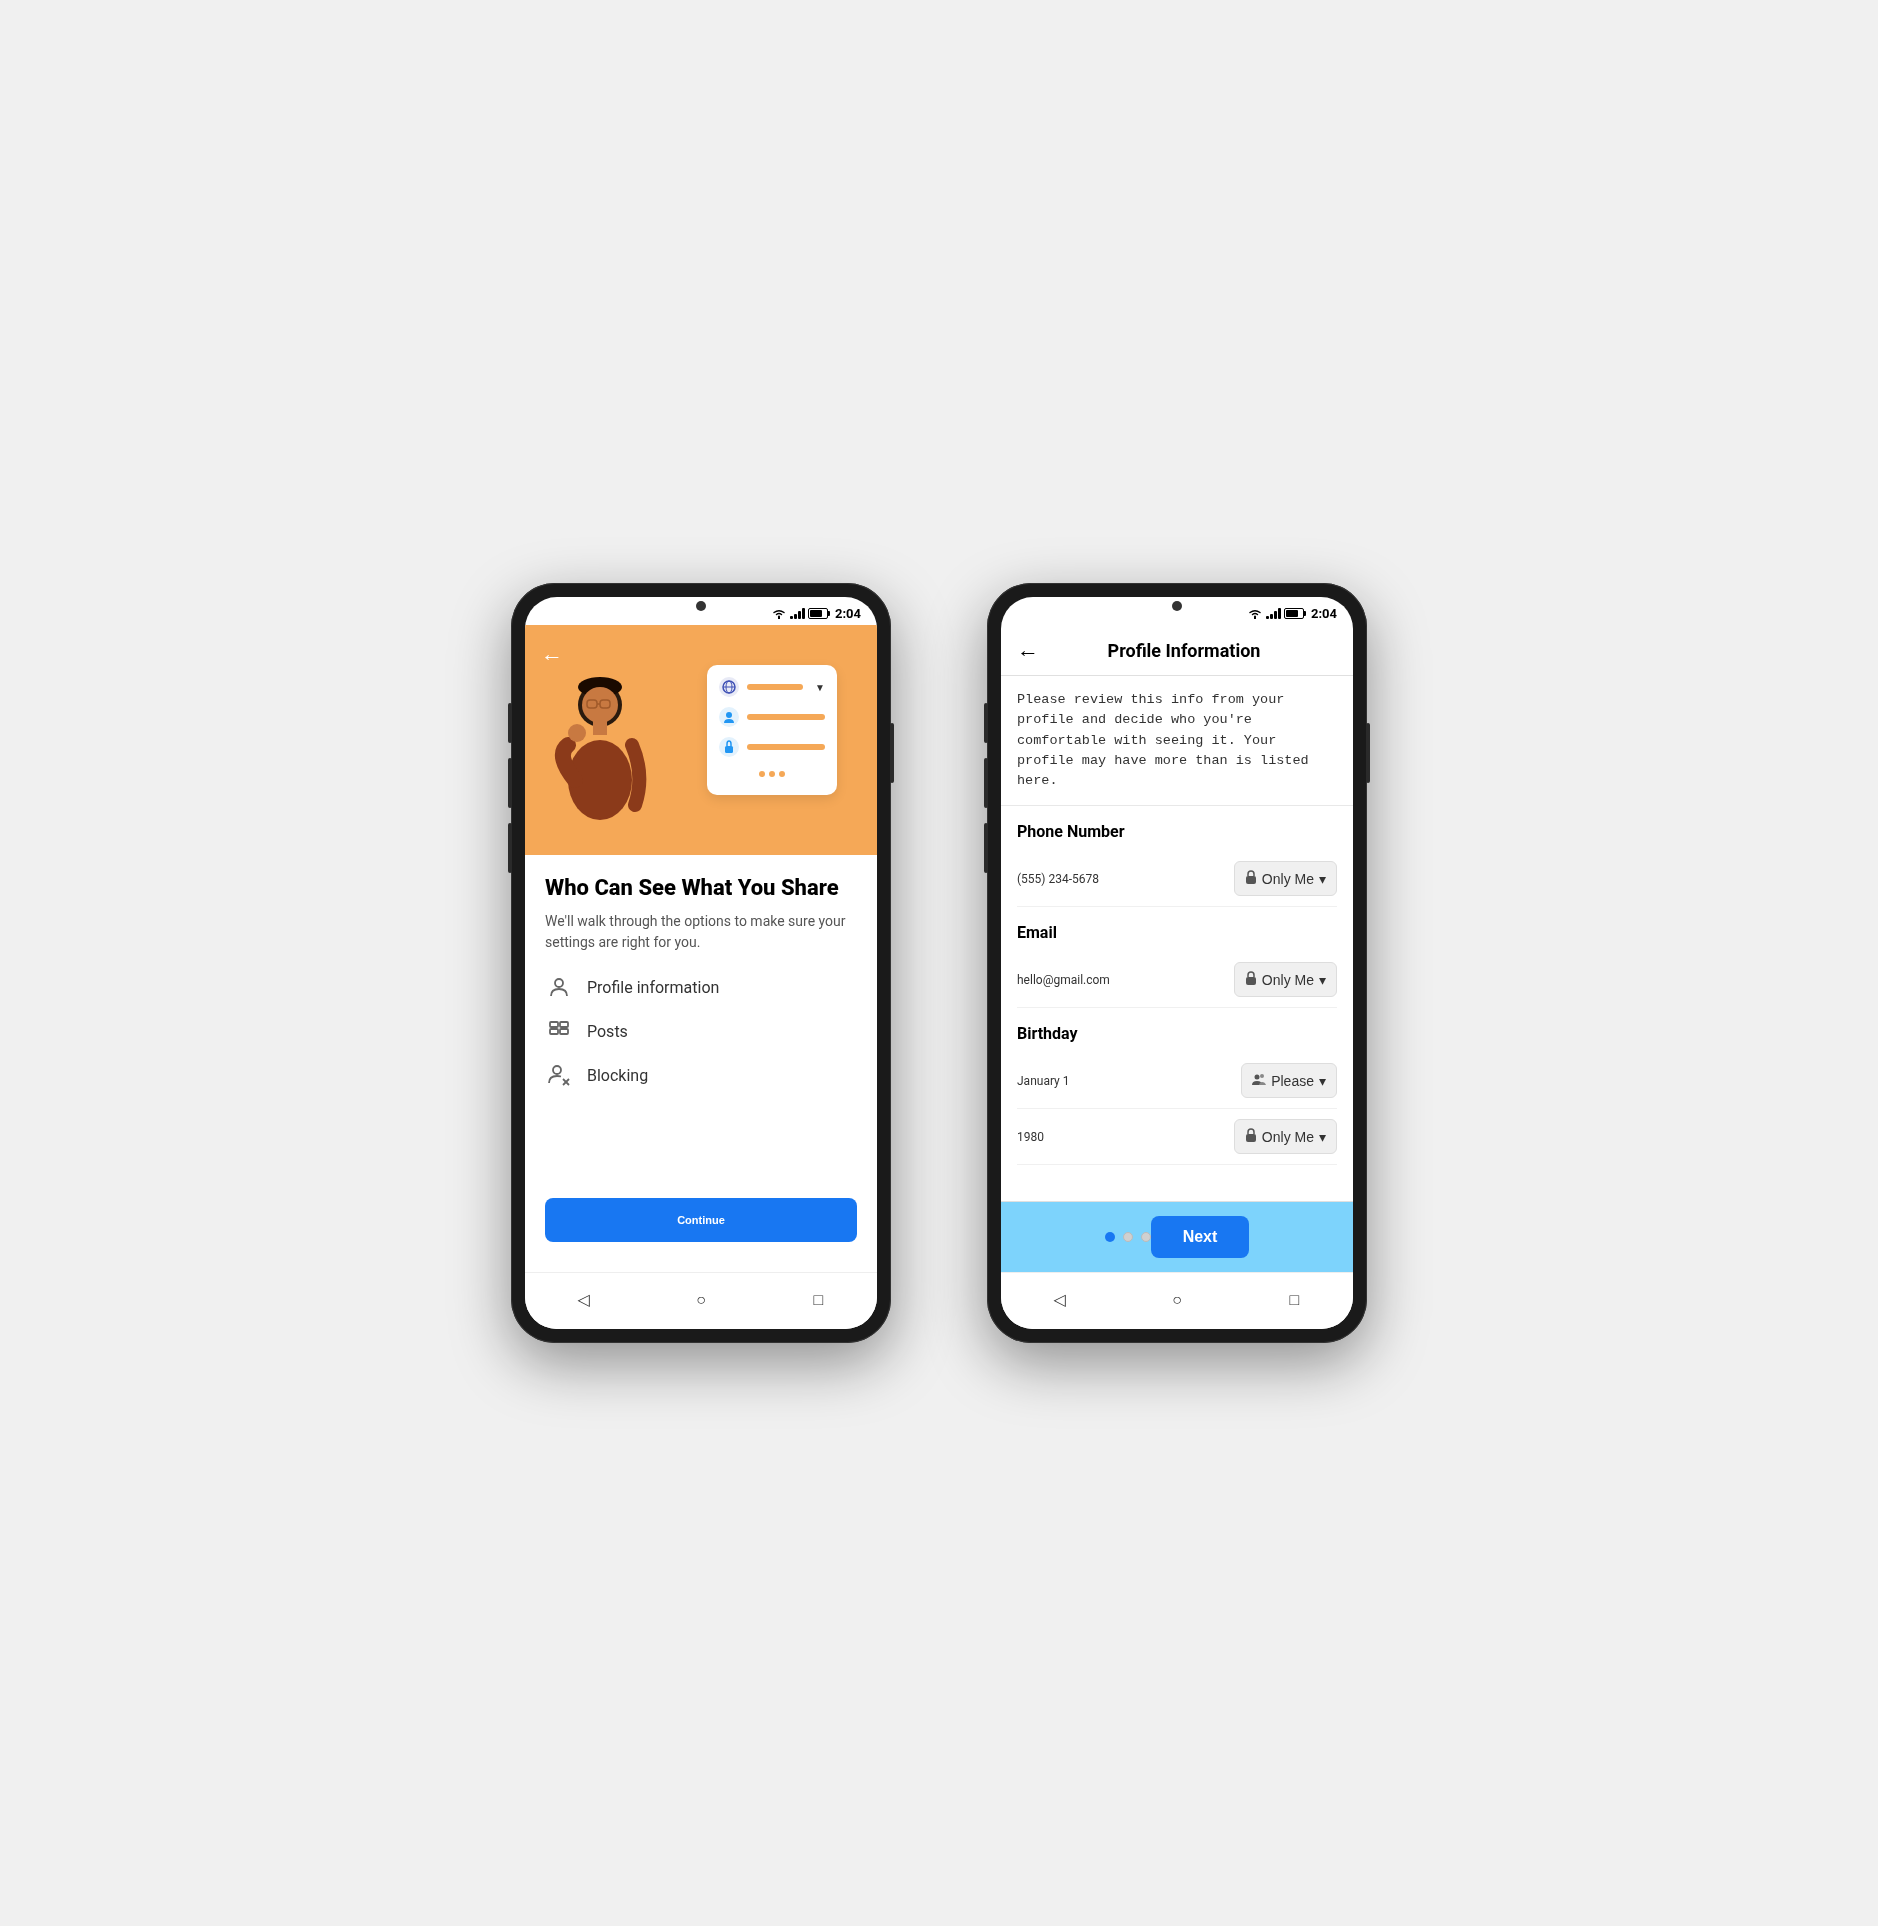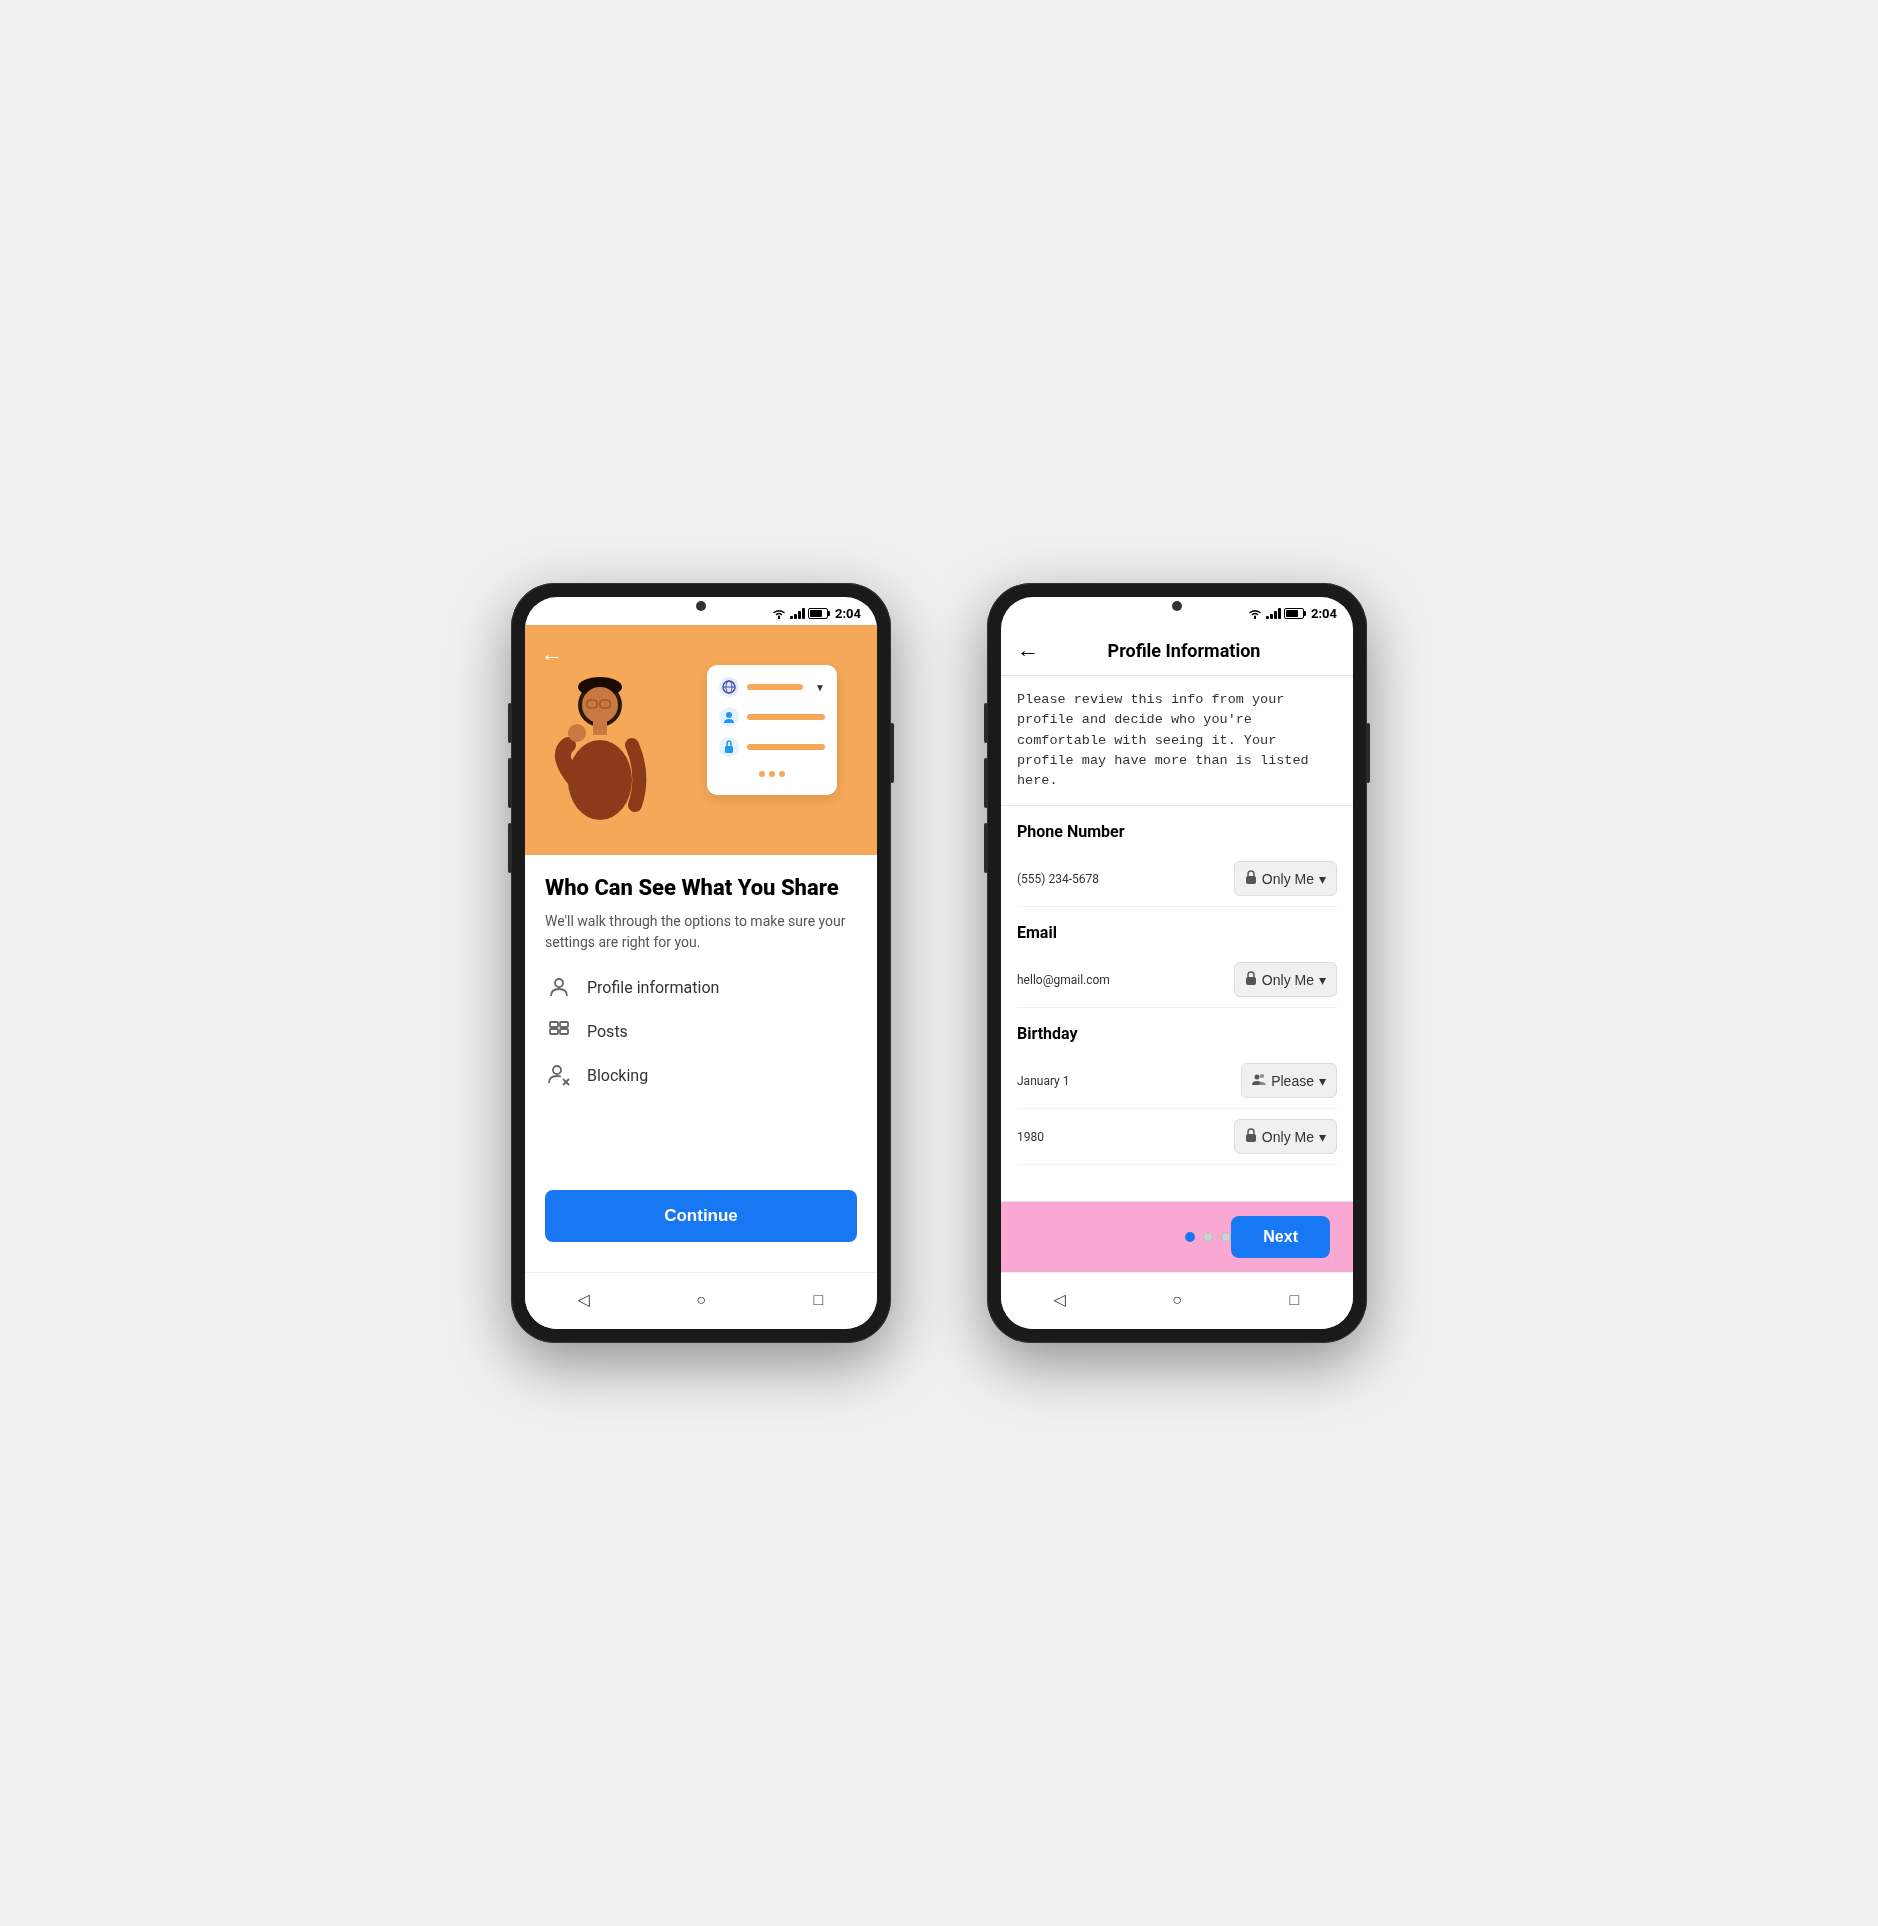--- a/index.html
+++ b/index.html
@@ -294,21 +294,21 @@
       font-size: 16px;
       color: #333;
     }
     .continue-btn {
       width: 100%;
       padding: 16px;
       background: #1877F2;
       color: white;
       border: none;
       border-radius: 8px;
-      font-size: 17px;
+      font-size: 11px;
       font-weight: 600;
       cursor: pointer;
       margin-top: 30px;
       margin-bottom: 10px;
     }
     
     .nav-bar {
       display: flex;
       justify-content: space-around;
       align-items: center;
@@ -402,25 +402,25 @@
     }
     .privacy-dropdown .lock-icon {
       font-size: 12px;
     }
     .privacy-dropdown .friends-icon {
       font-size: 12px;
     }
     .bottom-bar {
       display: flex;
       align-items: center;
-      justify-content: flex-end;
-      padding: 14px 23px;
+      justify-content: center;
+      padding: 14px 0;
       border-top: 1px solid #e0e0e0;
       flex-shrink: 0;
-      background: #f9a8d4;
+      background: #7dd3fc;
     }
     .pagination-dots {
       display: flex;
       gap: 8px;
       align-items: center;
     }
     .page-dot {
       width: 10px;
       height: 10px;
       border-radius: 50%;

